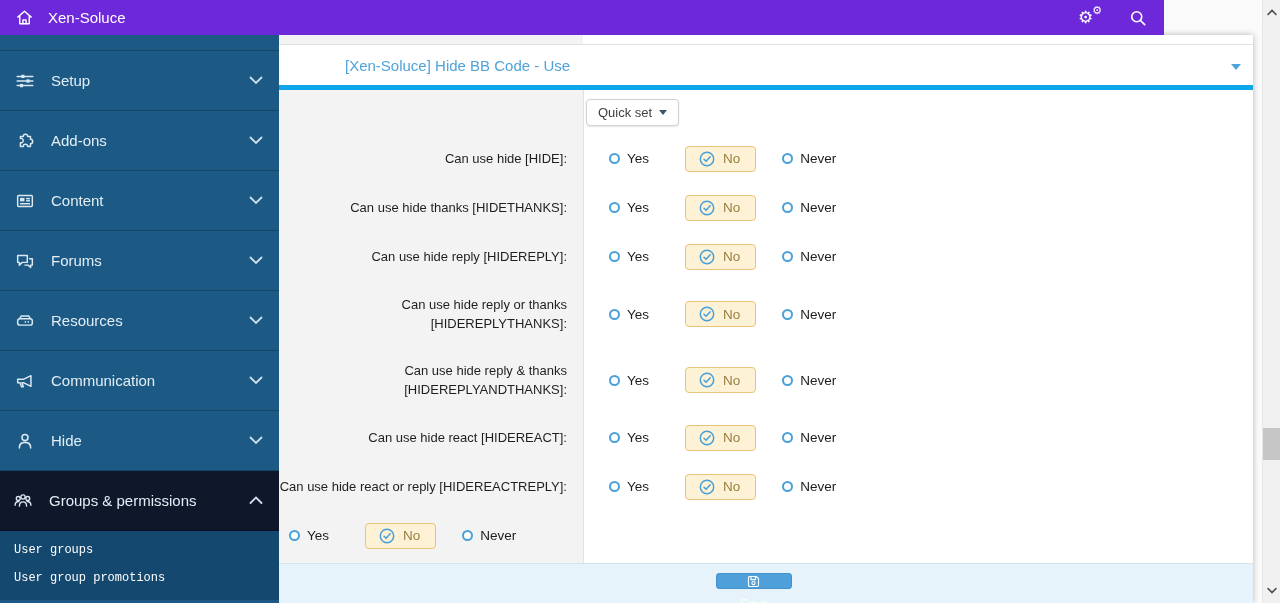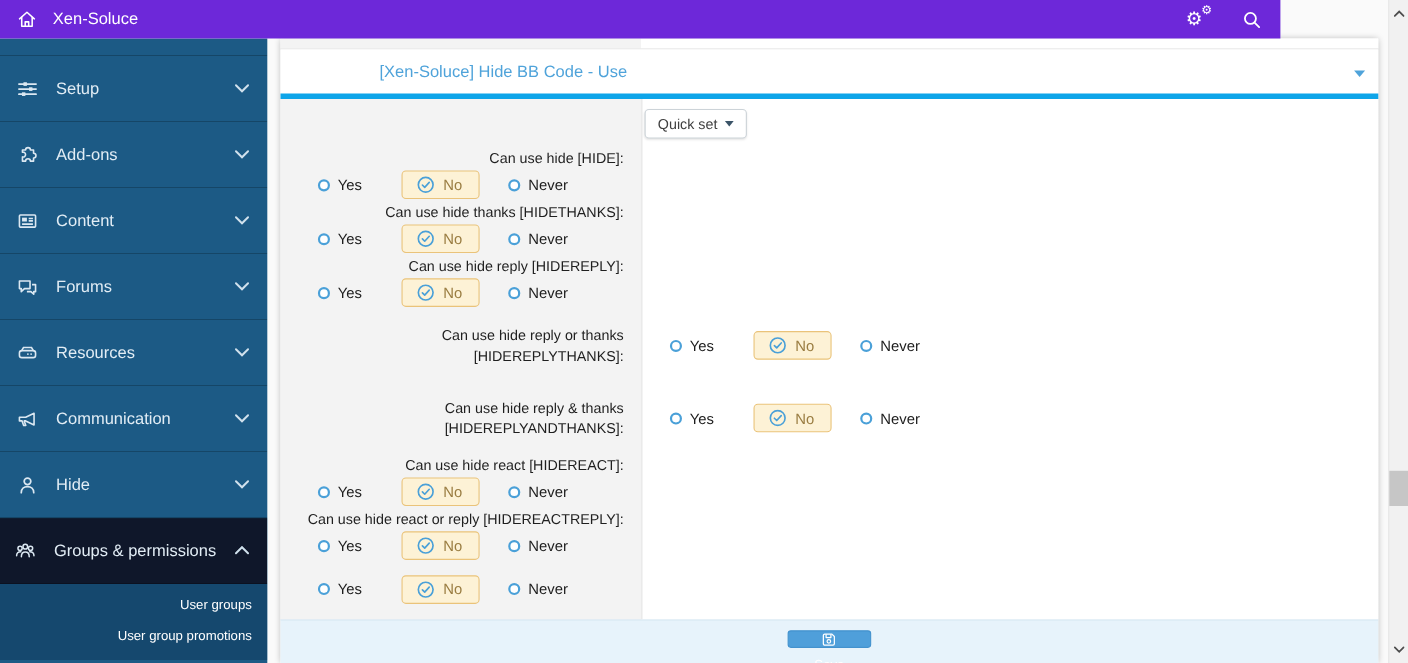--- a/index.html
+++ b/index.html
@@ -19,32 +19,32 @@
   .home-btn { width:48px; display:flex; justify-content:center; align-items:center; cursor:pointer; }
   .topbar-title { font-size:15px; color:#fff; cursor:pointer; }
   .topbar-right { margin-left:auto; display:flex; align-items:center; gap:26px; padding-right:16px; }
   .gears-icon { position:relative; width:24px; height:22px; cursor:pointer; }
   .gears-icon .g-big { position:absolute; left:0; top:2px; font-size:17px; line-height:17px; color:#fff; }
   .gears-icon .g-small { position:absolute; right:0; top:-2px; font-size:11px; line-height:11px; color:#fff; }
   .search-btn { cursor:pointer; }
 
   
   .sidebar {
-    position:absolute; left:0; top:35px; width:243px; bottom:0;
-    background:#1c5a85; color:#e2edf5; z-index:5; overflow:hidden;text-align:right;
+    position:absolute; left:0; top:35px; width:279px; bottom:0;
+    background:#1c5a85; color:#e2edf5; z-index:5; overflow:hidden;
   }
   .sb-sliver { height:16px; border-bottom:1px solid rgba(0,0,0,0.22); }
   .sb-item {
     height:60px; display:flex; align-items:center; padding:0 16px 0 14px;
     border-bottom:1px solid rgba(0,0,0,0.22); cursor:pointer; font-size:15px;
   }
   .sb-ico { width:26px; margin-right:11px; flex:none; }
   .sb-chevron { margin-left:auto; }
   .sb-item.expanded { background:#0f172a;padding-left:12px; }
-  .sb-sub { background:#15486e; padding:5px 0 8px 0; }
+  .sb-sub { background:#15486e; padding:5px 0 8px 0;font-family:Liberation Mono, monospace; }
   .sb-subitem { padding:7px 14px; font-size:12px; color:#fff; cursor:pointer; }
 
   
   .panel {
     position:absolute; left:255px; top:35px; width:998px; bottom:0;
     background:#fff; box-shadow:0 0 6px rgba(0,0,0,0.28);
     display:flex; flex-direction:column; z-index:4;
   }
   .clipped-row {
     height:10px; flex:none;
@@ -70,21 +70,21 @@
   }
   .frow { display:flex; position:relative; }
   .frow-label {
     width:312px; padding-right:8px; margin-left:8px; flex:none;
     display:flex; align-items:center; justify-content:flex-end;
     text-align:right; font-size:13px; color:#1f1f1f; line-height:1.5;
   }
   .frow-controls { flex:1; display:flex; align-items:center; padding-left:34px; }
   .frow.qs { height:44px; }
   .frow.qs .frow-controls { padding-left:11px; }
-  .frow.single { height:49px;flex-direction:column; }
+  .frow.single { height:49px; }
   .frow.double { height:66px; }
 
   .qs-btn {
     display:inline-flex; align-items:center; gap:7px; padding:5px 11px;
     background:#fff; border:1px solid #ccd3d8; border-radius:4px;
     color:#404040; font-size:13px; cursor:pointer;
     box-shadow:0 1px 2px rgba(0,0,0,0.10);
   }
   .qs-caret {
     width:0; height:0; border-left:4px solid transparent; border-right:4px solid transparent;

